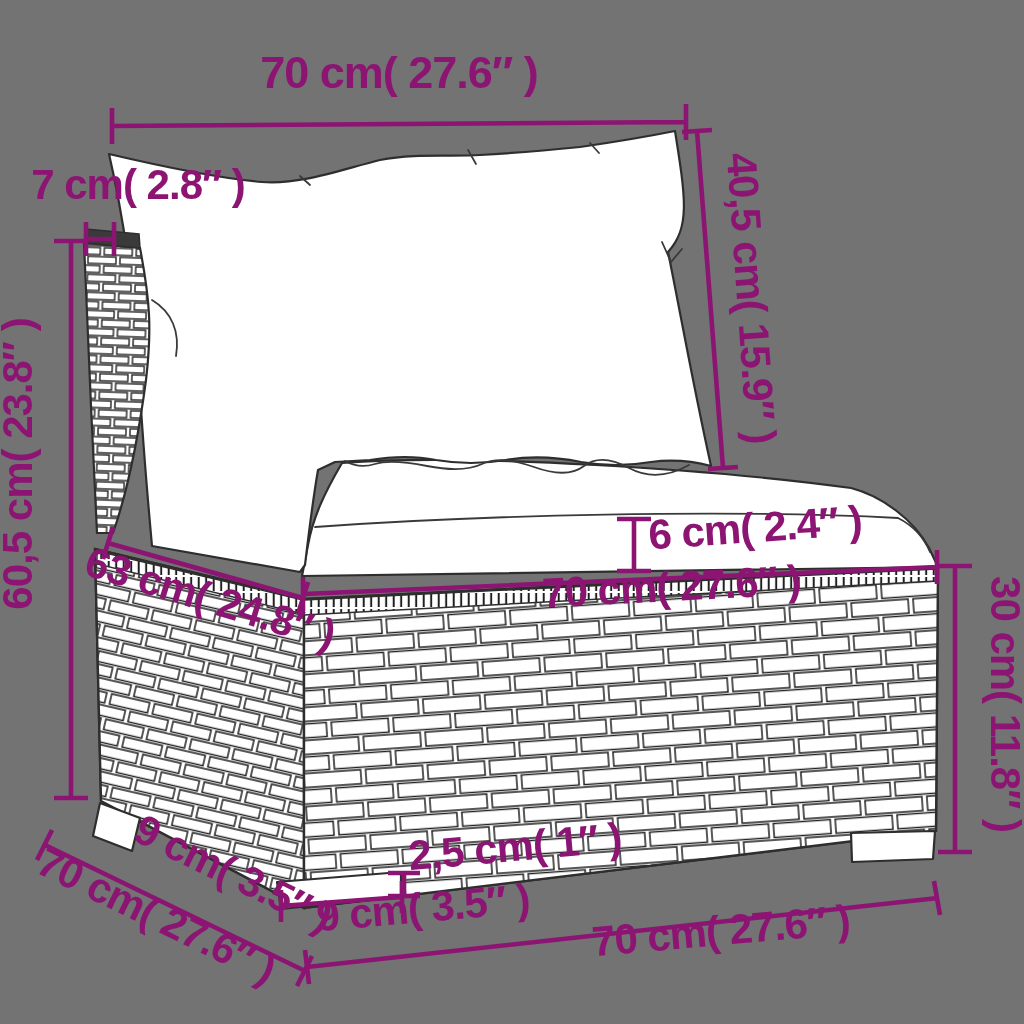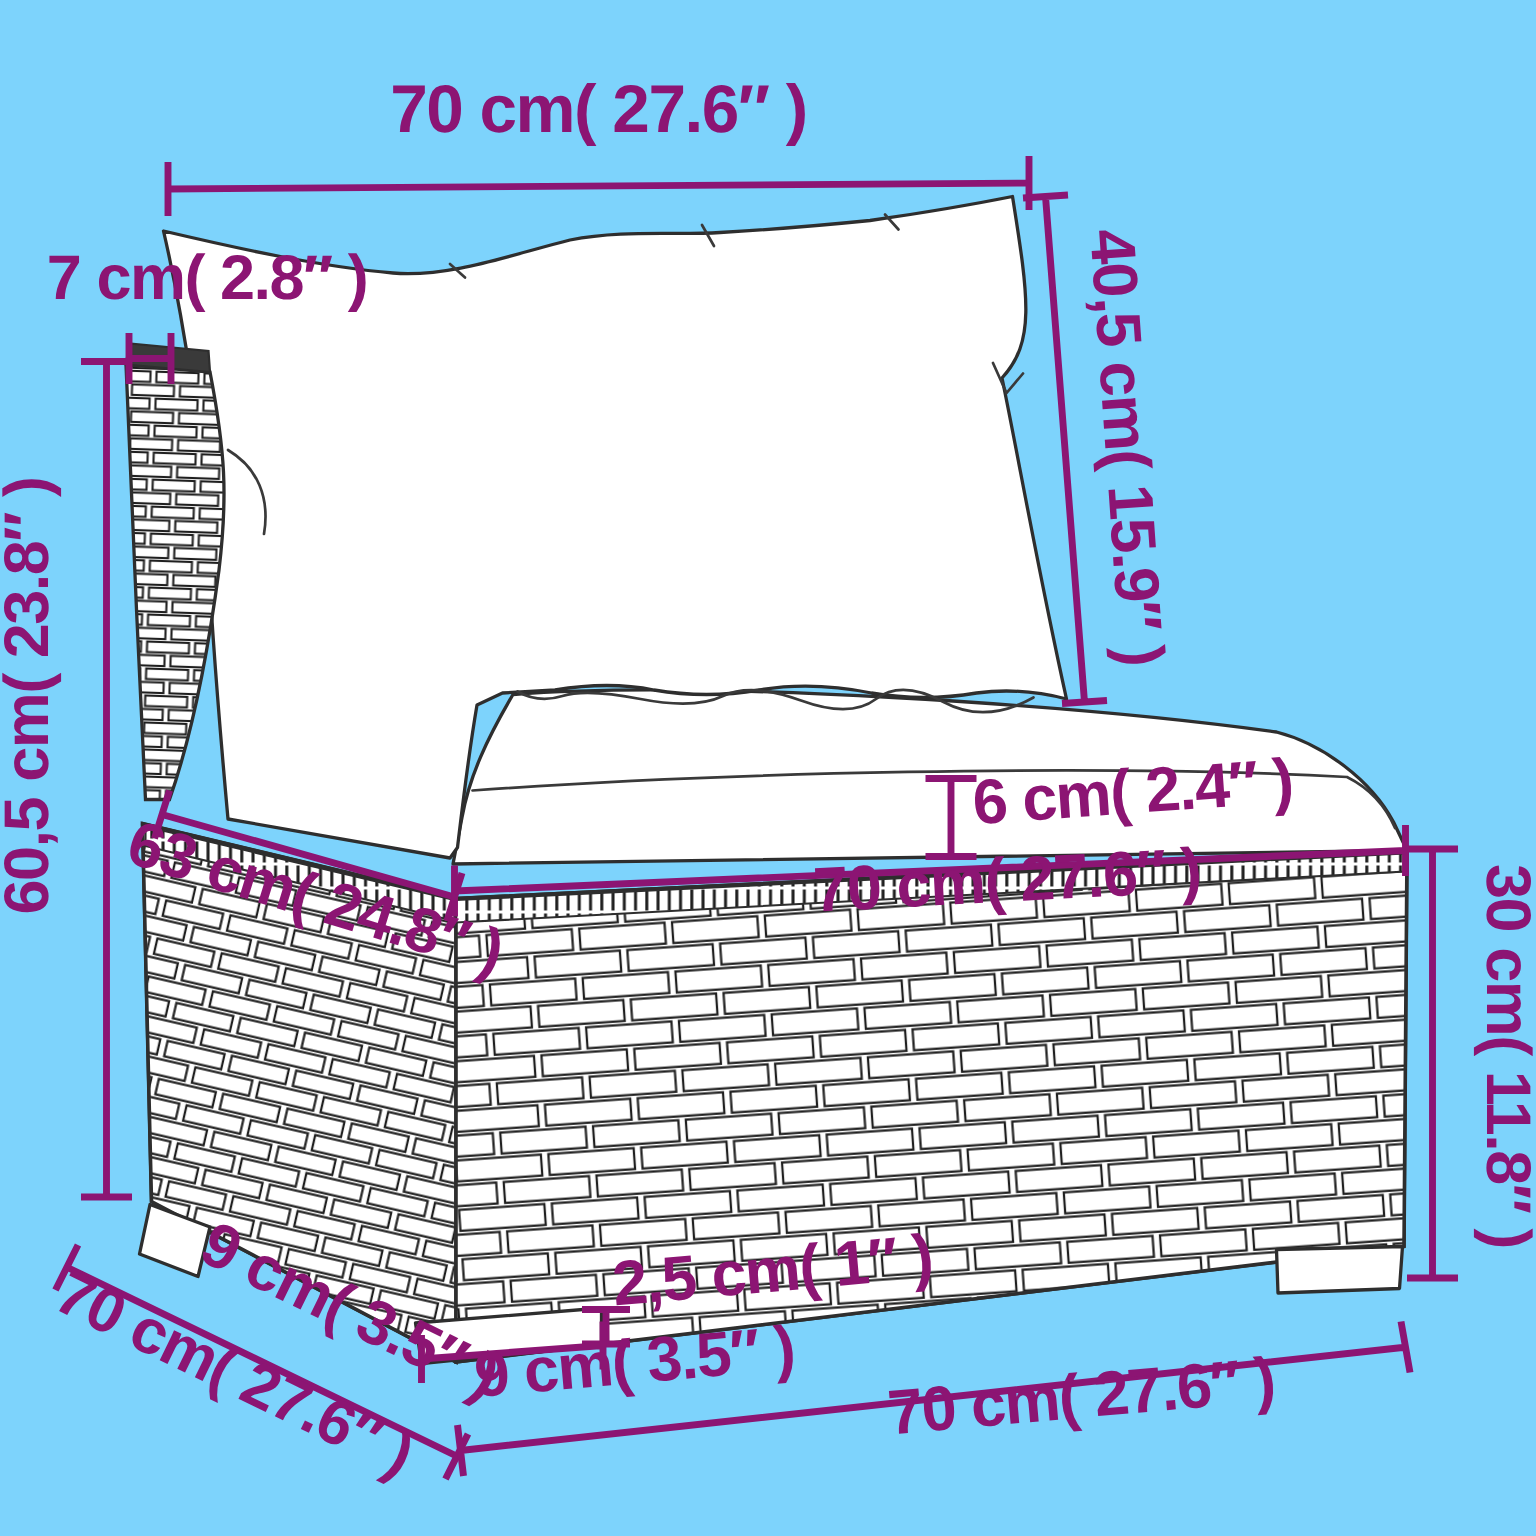--- a/index.html
+++ b/index.html
@@ -1,16 +1,16 @@
 <!DOCTYPE html>
 <html><head>
 <meta charset="utf-8">
 <style>
   html,body{margin:0;padding:0;background:#ffffff;}
-  .stage{width:1024px;height:1024px;position:relative;background:#7dd3fc;overflow:hidden;}
+  .stage{width:1024px;height:1024px;position:relative;background:#737373;overflow:hidden;}
   svg{display:block;}
   .dim-line{stroke:#8c1573;stroke-width:4.6;fill:none;}
   .dim-label{font-family:"Liberation Sans",sans-serif;font-weight:700;font-size:42px;
              fill:#8c1573;letter-spacing:-1px;text-anchor:middle;}
   .dim-label.lg{font-size:45px;}
   .outline{fill:#ffffff;stroke:#2e2e2e;stroke-width:2.2;stroke-linejoin:round;}
   .thin{fill:none;stroke:#3a3a3a;stroke-width:1.8;stroke-linecap:round;}
 </style>
 </head>
 <body>

